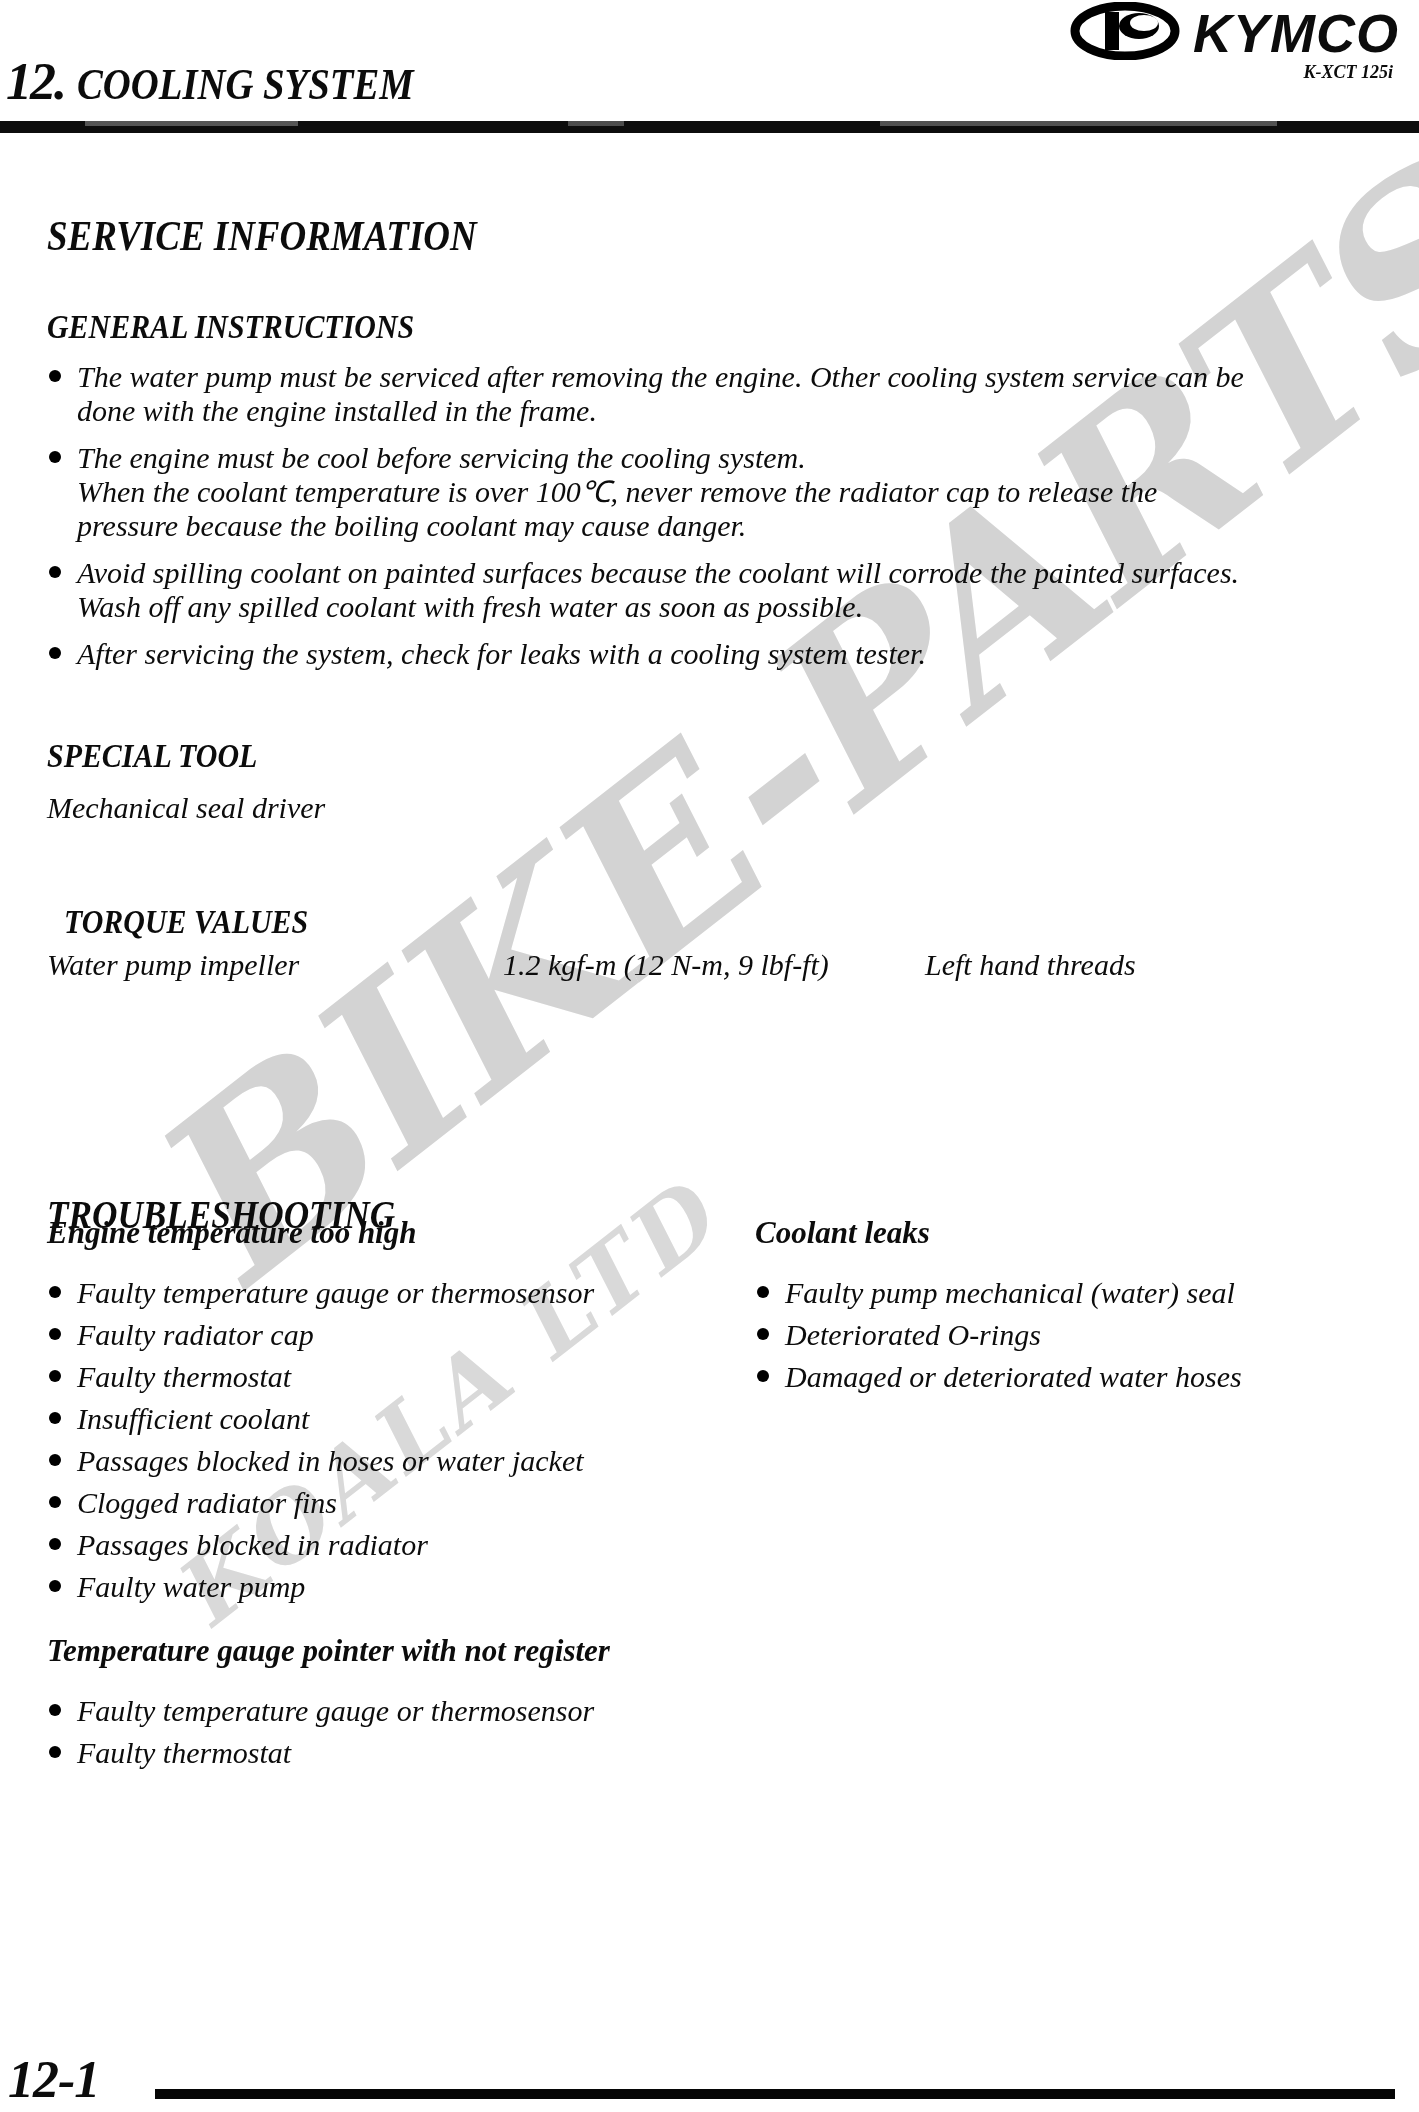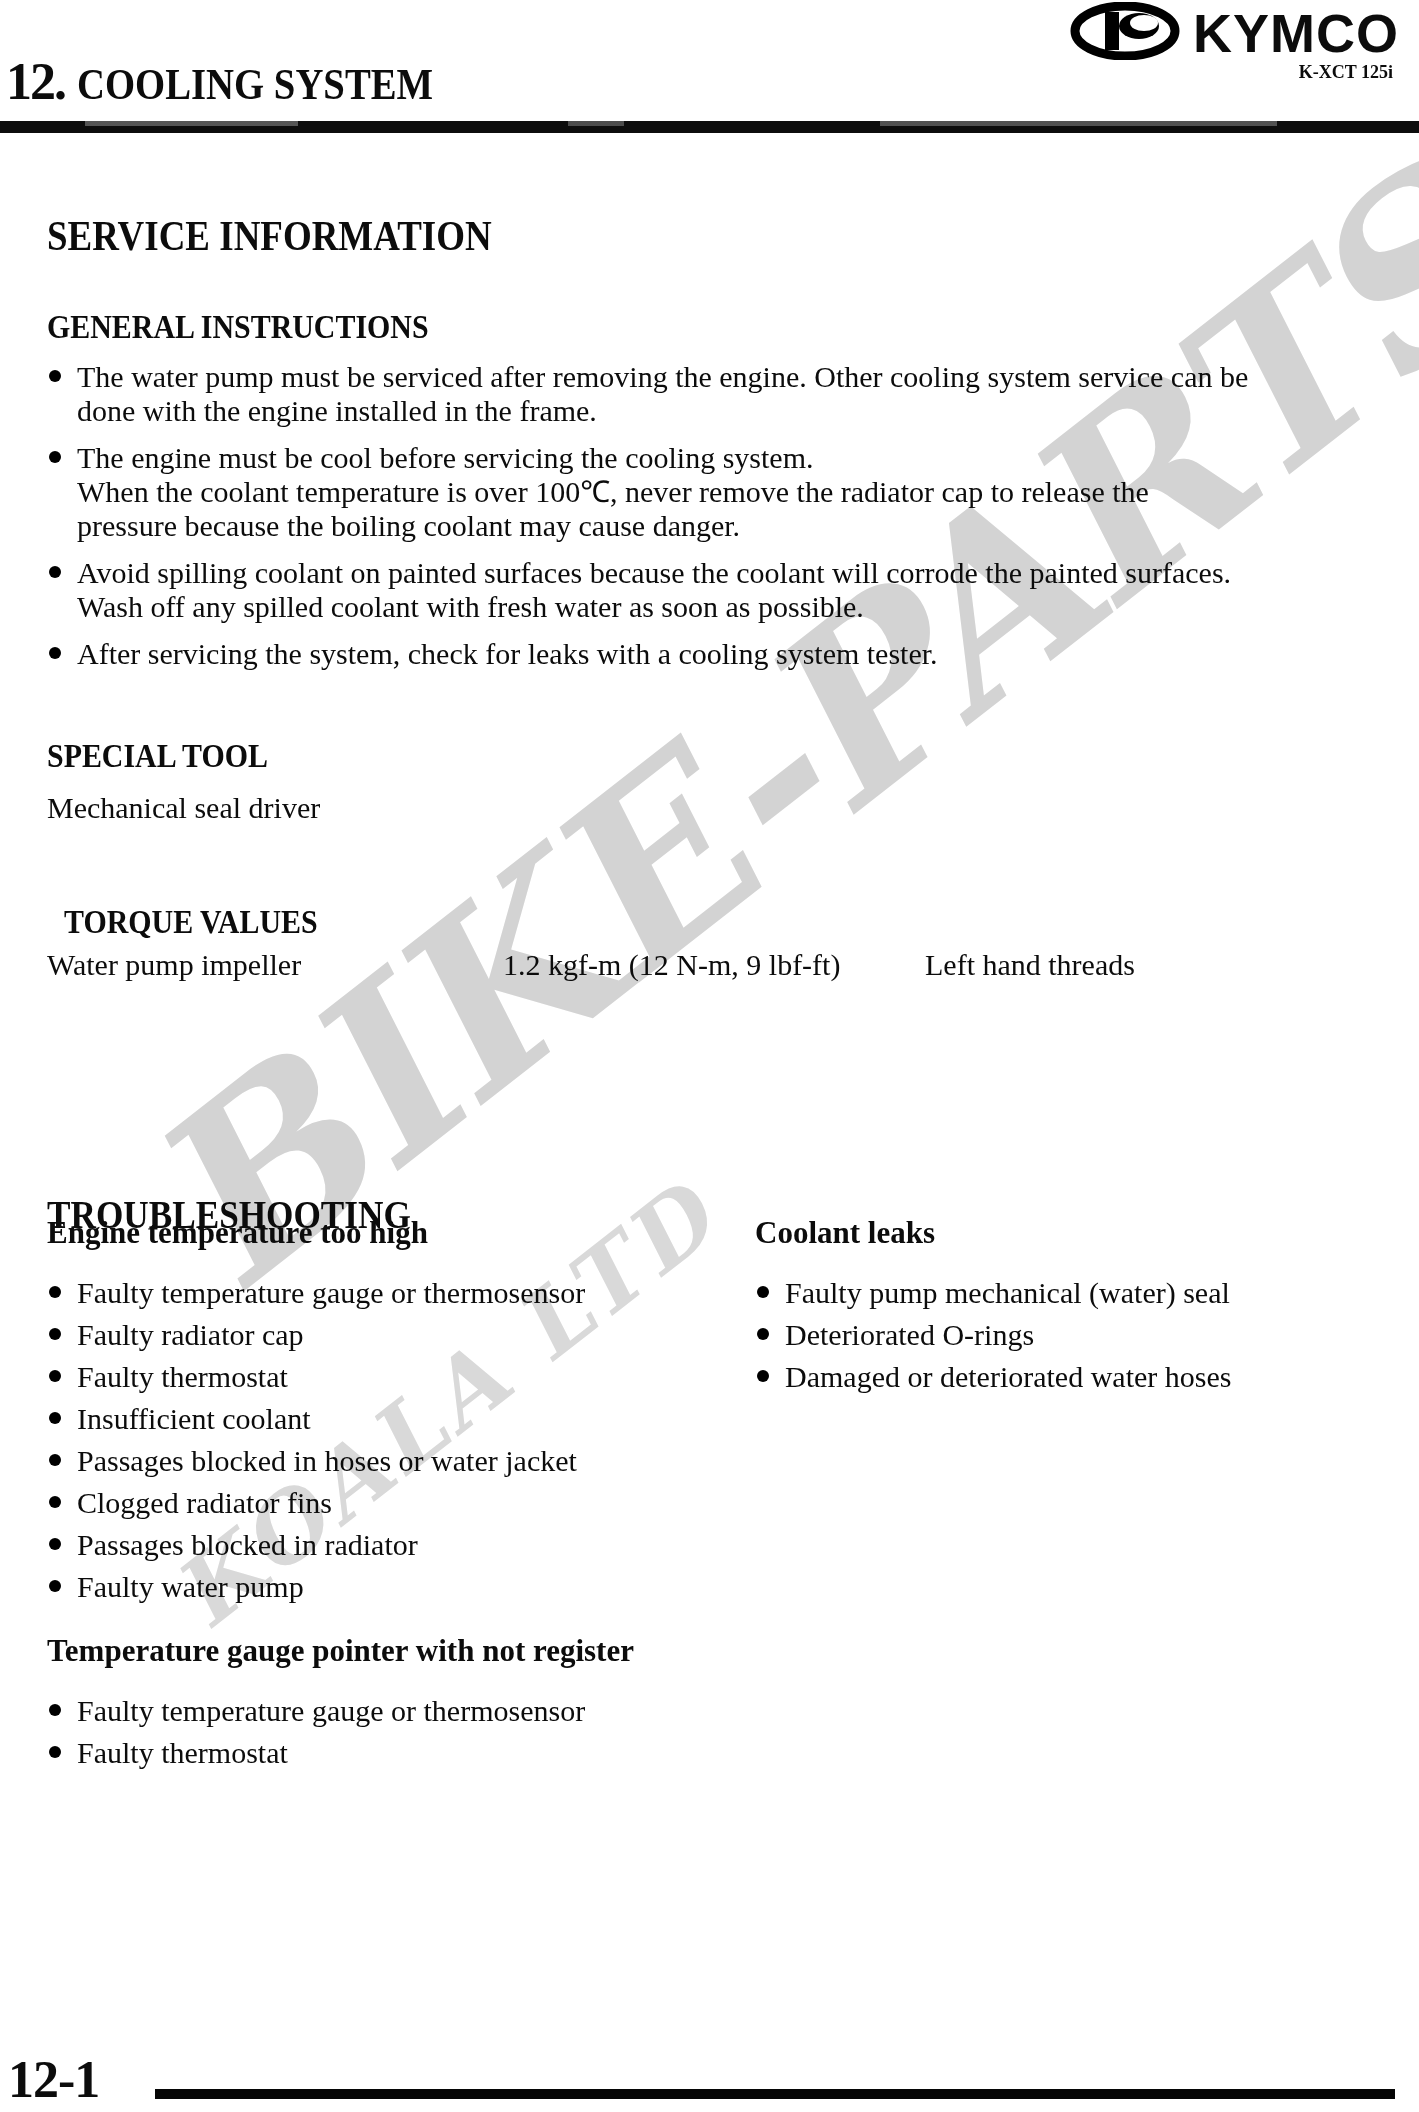--- a/index.html
+++ b/index.html
@@ -22,21 +22,21 @@
     transform:rotate(-38deg);
   }
   .wm-small{
     position:absolute;left:160px;top:1560px;
     font-family:"DejaVu Serif", serif;
     font-size:92px;font-weight:bold;font-style:italic;
     letter-spacing:6px;color:#d9d9d9;white-space:nowrap;
     transform:rotate(-38deg);transform-origin:left top;
   }
   
-  .content{position:absolute;inset:0;z-index:1;}
+  .content{position:absolute;inset:0;z-index:1;font-style:italic;}
   .abs{position:absolute;}
   .cond{display:inline-block;transform:scaleX(0.88);transform-origin:left center;white-space:nowrap;}
   
   .logo{position:absolute;right:20px;top:2px;display:flex;align-items:center;gap:12px;}
   .logo-text{
     font-family:"Liberation Sans", sans-serif;font-weight:bold;
     font-size:54px;letter-spacing:1px;line-height:58px;
   }
   .chapter{left:6px;top:56px;display:flex;align-items:baseline;white-space:nowrap;}
   .chapter-num{font-size:52px;font-weight:bold;letter-spacing:-2px;line-height:1;}

